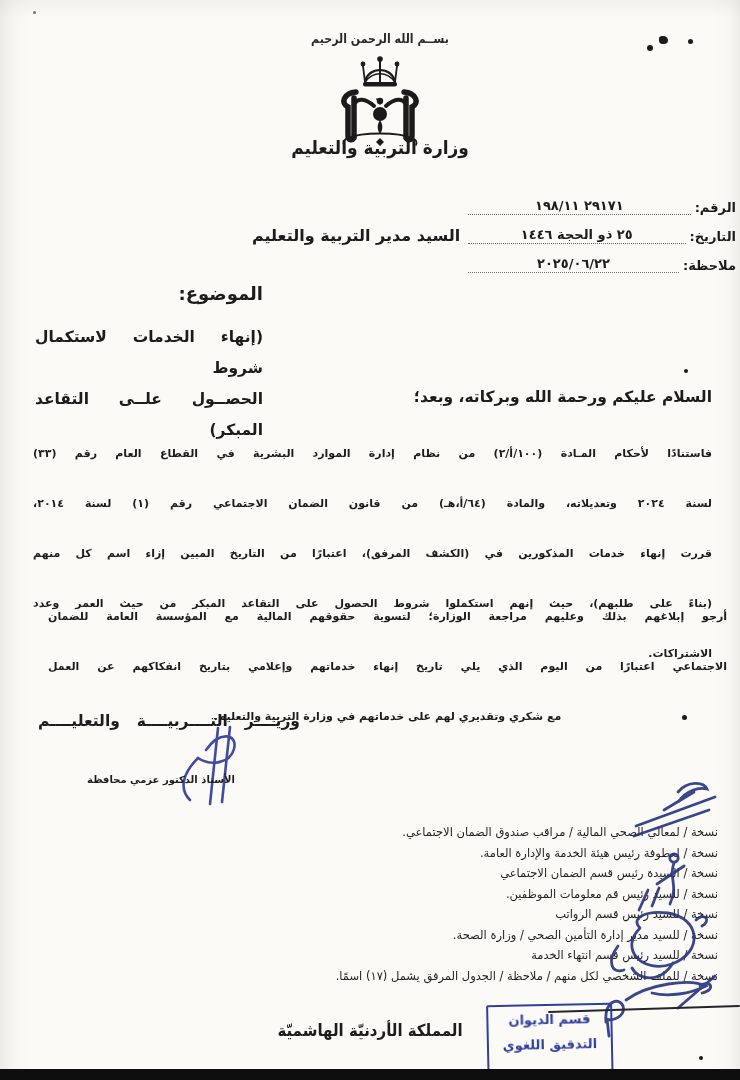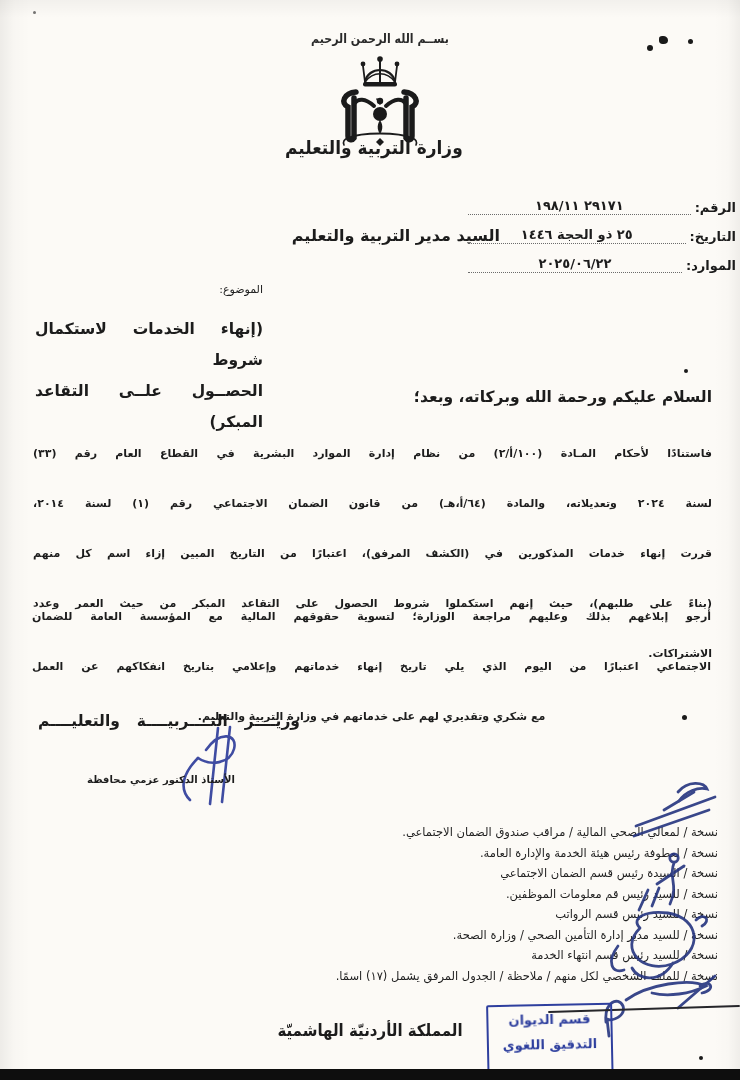--- a/index.html
+++ b/index.html
@@ -11,31 +11,31 @@
       linear-gradient(180deg, rgba(0,0,0,0.04) 0, rgba(0,0,0,0) 18px),
       #fcfaf6;
     font-family:"DejaVu Sans", sans-serif;
     color:#1c1c1c; direction:rtl;
   }
   .abs{position:absolute;}
   .ltr{direction:ltr;unicode-bidi:isolate;}
 
   .bismillah{font-size:11px;font-weight:bold;letter-spacing:-0.5px;transform:scaleY(1.15);
     color:#2a2a2a;text-align:center;filter:blur(0.25px);}
-  .ministry-name{font-size:17px;font-weight:bold;text-align:left;filter:blur(0.3px);
+  .ministry-name{font-size:17px;font-weight:bold;text-align:center;filter:blur(0.3px);
     transform:scaleY(1.05);}
 
   .ref-row{display:flex;align-items:flex-end;height:29px;font-size:13px;font-weight:bold;}
   .ref-label{white-space:nowrap;padding-left:4px;margin-top:12px;}
   .ref-value{flex:1;text-align:center;border-bottom:1.2px dotted #6b6b6b;padding-bottom:1px;
     white-space:nowrap;}
 
-  .addressee{font-size:16px;font-weight:bold;text-align:right;}
-
-  .subject-label{font-size:11px;font-weight:normal;text-align:right;}
+  .addressee{font-size:16px;font-weight:bold;text-align:left;}
+
+  .subject-label{font-size:18px;font-weight:bold;text-align:right;}
   .subject-line{font-size:15.5px;font-weight:bold;text-align:right;line-height:31px;}
   .subject-line.justify{text-align:justify;text-align-last:justify;}
 
   .salutation{font-size:15.5px;font-weight:bold;text-align:right;}
 
   .body-line{height:34px;line-height:34px;font-size:11px;font-weight:bold;
     text-align:justify;text-align-last:justify;white-space:nowrap;margin-top:16px;}
   .body-line.endline{text-align-last:right;}
   .body-line.centerline{text-align-last:center;white-space:normal;}
 
@@ -107,21 +107,21 @@
   <div class="abs" style="left:468px;top:186px;width:268px;">
     <div class="ref-row">
       <span class="ref-label">الرقم:</span>
       <span class="ref-value ltr">٢٩١٧١ ١٩٨/١١</span>
     </div>
     <div class="ref-row">
       <span class="ref-label">التاريخ:</span>
       <span class="ref-value">٢٥ ذو الحجة ١٤٤٦</span>
     </div>
     <div class="ref-row">
-      <span class="ref-label">الموارد:</span>
+      <span class="ref-label">ملاحظة:</span>
       <span class="ref-value ltr">٢٠٢٥/٠٦/٢٢</span>
     </div>
   </div>
 
   <div class="abs addressee" style="left:252px;top:226px;width:248px;">السيد مدير التربية والتعليم</div>
 
   <div class="abs" style="left:35px;top:283px;width:228px;">
     <div class="subject-label">الموضوع:</div>
     <div class="subject-line justify" style="margin-top:18px;">(إنهاء الخدمات لاستكمال شروط</div>
     <div class="subject-line justify">الحصــول علــى التقاعد المبكر)</div>
@@ -130,21 +130,21 @@
   <div class="abs salutation" style="left:33px;top:388px;width:679px;">السلام عليكم ورحمة الله وبركاته، وبعد؛</div>
 
   <div class="abs" style="left:33px;top:421px;width:679px;">
     <div class="body-line">فاستنادًا لأحكام المـادة (١٠٠/أ/٢) من نظام إدارة الموارد البشرية في القطاع العام رقم (٣٣)</div>
     <div class="body-line">لسنة ٢٠٢٤ وتعديلاته، والمادة (٦٤/أ،هـ) من قانون الضمان الاجتماعي رقم (١) لسنة ٢٠١٤،</div>
     <div class="body-line">قررت إنهاء خدمات المذكورين في (الكشف المرفق)، اعتبارًا من التاريخ المبين إزاء اسم كل منهم</div>
     <div class="body-line">(بناءً على طلبهم)، حيث إنهم استكملوا شروط الحصول على التقاعد المبكر من حيث العمر وعدد</div>
     <div class="body-line endline">الاشتراكات.</div>
   </div>
 
-  <div class="abs" style="left:32px;top:584px;width:679px;">
+  <div class="abs" style="left:48px;top:584px;width:679px;">
     <div class="body-line">أرجو إبلاغهم بذلك وعليهم مراجعة الوزارة؛ لتسوية حقوقهم المالية مع المؤسسة العامة للضمان</div>
     <div class="body-line">الاجتماعي اعتبارًا من اليوم الذي يلي تاريخ إنهاء خدماتهم وإعلامي بتاريخ انفكاكهم عن العمل</div>
     <div class="body-line centerline">مع شكري وتقديري لهم على خدماتهم في وزارة التربية والتعليم.</div>
   </div>
 
 
   <div class="abs sig-title" style="left:38px;top:712px;width:262px;">وزيــــر التــــربيــــة والتعليــــم</div>
 
   <div class="abs" style="left:138px;top:722px;width:112px;height:88px;">
     <svg viewBox="0 0 112 88" width="112" height="88">

